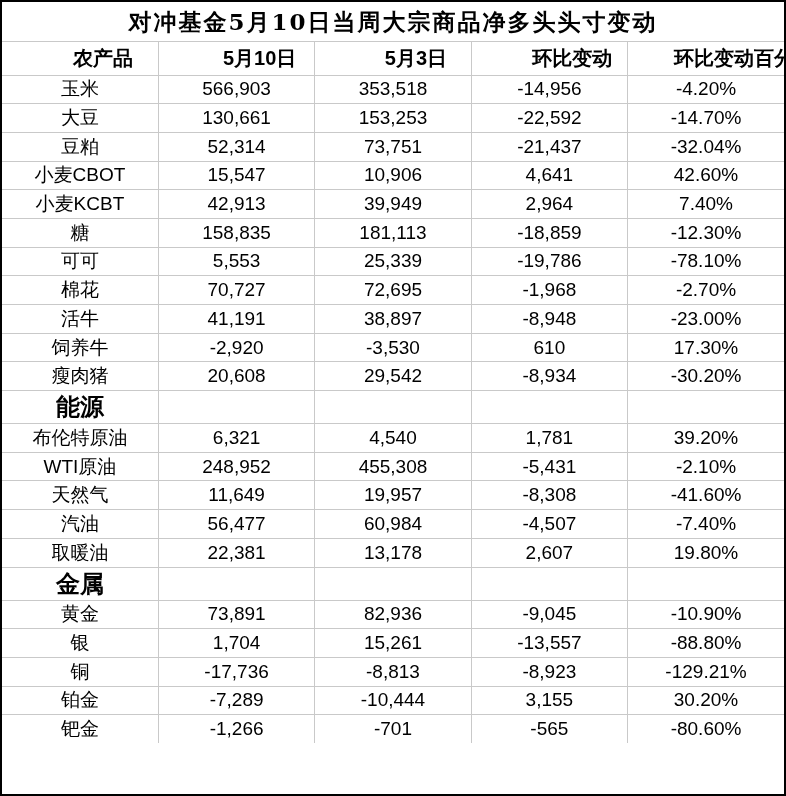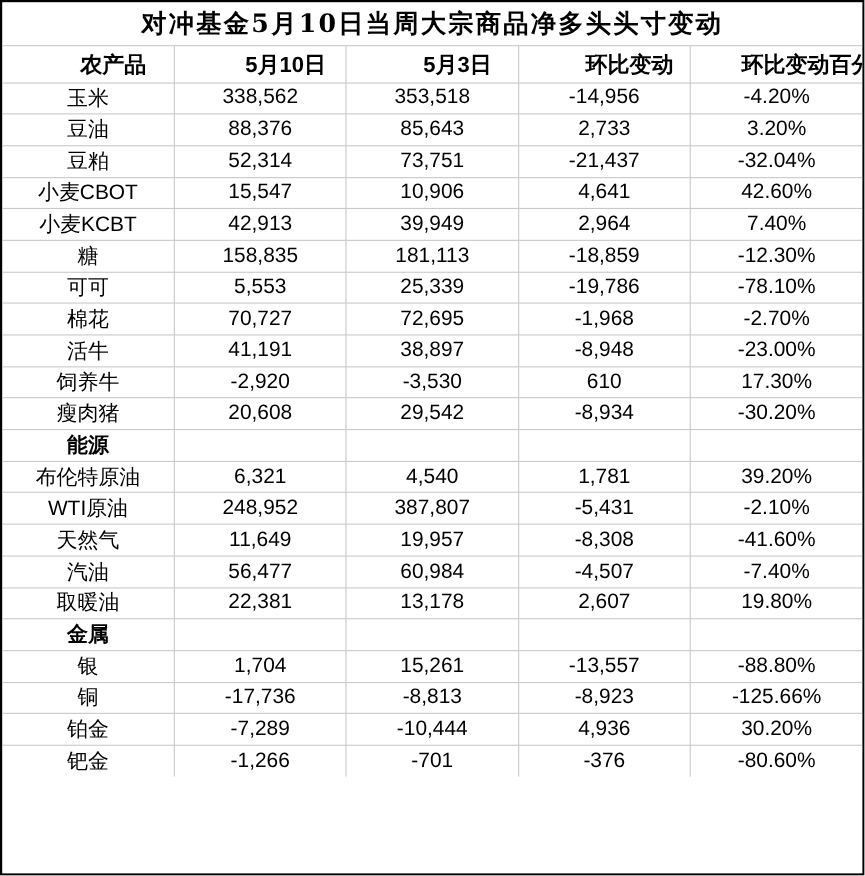--- a/index.html
+++ b/index.html
@@ -45,21 +45,21 @@
     font-size: 20px;
     font-weight: bold;
   }
   tbody td {
     height: 28.7px;
     font-size: 19px;
     font-weight: normal;
   }
   tbody tr.section-row td {
     font-weight: bold;
-    font-size: 19px;
+    font-size: 24px;
   }
   
   th:first-child, td:first-child { border-left: none; }
   th:last-child,  td:last-child  { border-right: none; }
   thead th { border-top: none; padding-left: 46px; }
   tbody tr:last-child td { border-bottom: none; }
 </style>
 </head>
 <body>
 
@@ -78,31 +78,31 @@
         <th>农产品</th>
         <th>5月10日</th>
         <th>5月3日</th>
         <th>环比变动</th>
         <th>环比变动百分比</th>
       </tr>
     </thead>
     <tbody>
         <tr>
           <td>玉米</td>
-          <td>338,562</td>
+          <td>566,903</td>
           <td>353,518</td>
           <td>-14,956</td>
           <td>-4.20%</td>
         </tr>
         <tr>
-          <td>豆油</td>
-          <td>88,376</td>
-          <td>85,643</td>
-          <td>2,733</td>
-          <td>3.20%</td>
+          <td>大豆</td>
+          <td>130,661</td>
+          <td>153,253</td>
+          <td>-22,592</td>
+          <td>-14.70%</td>
         </tr>
         <tr>
           <td>豆粕</td>
           <td>52,314</td>
           <td>73,751</td>
           <td>-21,437</td>
           <td>-32.04%</td>
         </tr>
         <tr>
           <td>小麦CBOT</td>
@@ -170,21 +170,21 @@
         <tr>
           <td>布伦特原油</td>
           <td>6,321</td>
           <td>4,540</td>
           <td>1,781</td>
           <td>39.20%</td>
         </tr>
         <tr>
           <td>WTI原油</td>
           <td>248,952</td>
-          <td>387,807</td>
+          <td>455,308</td>
           <td>-5,431</td>
           <td>-2.10%</td>
         </tr>
         <tr>
           <td>天然气</td>
           <td>11,649</td>
           <td>19,957</td>
           <td>-8,308</td>
           <td>-41.60%</td>
         </tr>
@@ -203,42 +203,49 @@
           <td>19.80%</td>
         </tr>
         <tr class="section-row">
           <td>金属</td>
           <td></td>
           <td></td>
           <td></td>
           <td></td>
         </tr>
         <tr>
+          <td>黄金</td>
+          <td>73,891</td>
+          <td>82,936</td>
+          <td>-9,045</td>
+          <td>-10.90%</td>
+        </tr>
+        <tr>
           <td>银</td>
           <td>1,704</td>
           <td>15,261</td>
           <td>-13,557</td>
           <td>-88.80%</td>
         </tr>
         <tr>
           <td>铜</td>
           <td>-17,736</td>
           <td>-8,813</td>
           <td>-8,923</td>
-          <td>-125.66%</td>
+          <td>-129.21%</td>
         </tr>
         <tr>
           <td>铂金</td>
           <td>-7,289</td>
           <td>-10,444</td>
-          <td>4,936</td>
+          <td>3,155</td>
           <td>30.20%</td>
         </tr>
         <tr>
           <td>钯金</td>
           <td>-1,266</td>
           <td>-701</td>
-          <td>-376</td>
+          <td>-565</td>
           <td>-80.60%</td>
         </tr>
       </tbody>
   </table>
 </div>
 
 </body></html>

